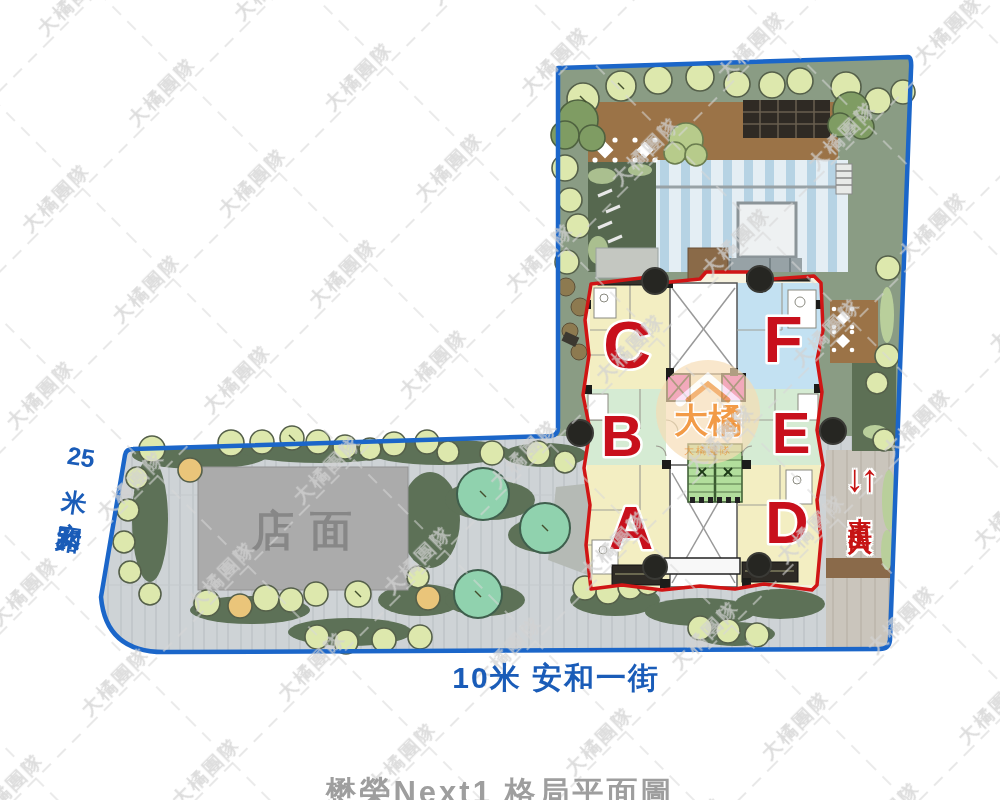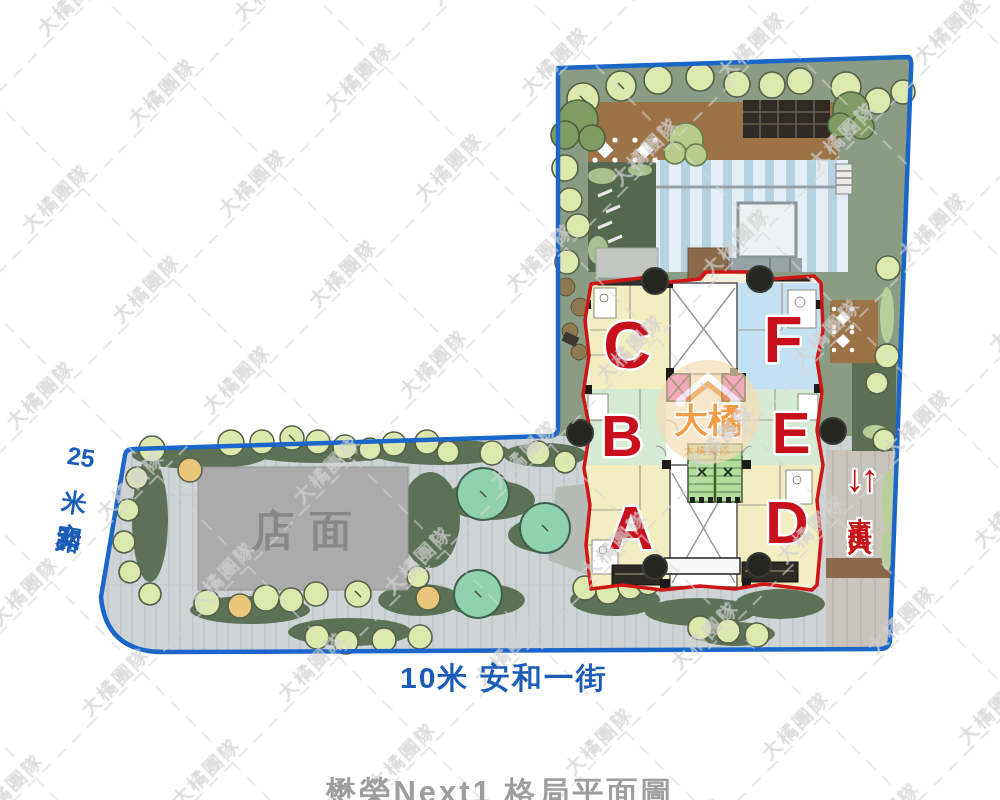--- a/index.html
+++ b/index.html
@@ -4,21 +4,21 @@
 <style>
   html,body{margin:0;padding:0;background:#ffffff;}
   .canvas{position:relative;width:1000px;height:800px;background:#fff;overflow:hidden;
           font-family:"Liberation Sans",sans-serif;}
   .canvas svg{position:absolute;left:0;top:0;}
   .overlay{position:absolute;pointer-events:none;}
   .road-blue{color:#1a5cb8;font-weight:bold;}
   .left-road{left:64px;top:444px;transform:rotate(8deg);font-size:25px;line-height:1.12;
              writing-mode:vertical-rl;text-orientation:upright;letter-spacing:3px;}
   .left-road .digits{text-combine-upright:all;}
-  .bottom-road{left:400px;top:658px;width:260px;text-align:left;font-size:30px;letter-spacing:2px;}
+  .bottom-road{left:400px;top:658px;width:260px;text-align:right;font-size:30px;letter-spacing:2px;}
   .driveway{left:828px;top:462px;width:64px;display:flex;flex-direction:column;align-items:center;}
   .driveway .arrows{font-size:38px;font-weight:bold;color:#c61414;line-height:.85;letter-spacing:-4px;
       text-shadow:-2px -2px 0 #fff,2px -2px 0 #fff,-2px 2px 0 #fff,2px 2px 0 #fff,0 -2px 0 #fff,0 2px 0 #fff,-2px 0 0 #fff,2px 0 0 #fff;}
   .driveway .dtext{margin-top:4px;writing-mode:vertical-rl;text-orientation:upright;font-size:24px;
       font-weight:bold;color:#c61414;letter-spacing:4px;
       text-shadow:-2px -2px 0 #fff,2px -2px 0 #fff,-2px 2px 0 #fff,2px 2px 0 #fff,0 -2px 0 #fff,0 2px 0 #fff,-2px 0 0 #fff,2px 0 0 #fff;}
   .plan-title{left:0;top:740px;width:1000px;text-align:center;font-size:31px;font-weight:bold;
       color:#9e9e9e;letter-spacing:3px;margin-top:32px;}
   .unit-letter{font-weight:bold;fill:#c8101c;stroke:#ffffff;stroke-width:5px;paint-order:stroke;
       stroke-linejoin:round;text-anchor:middle;}

